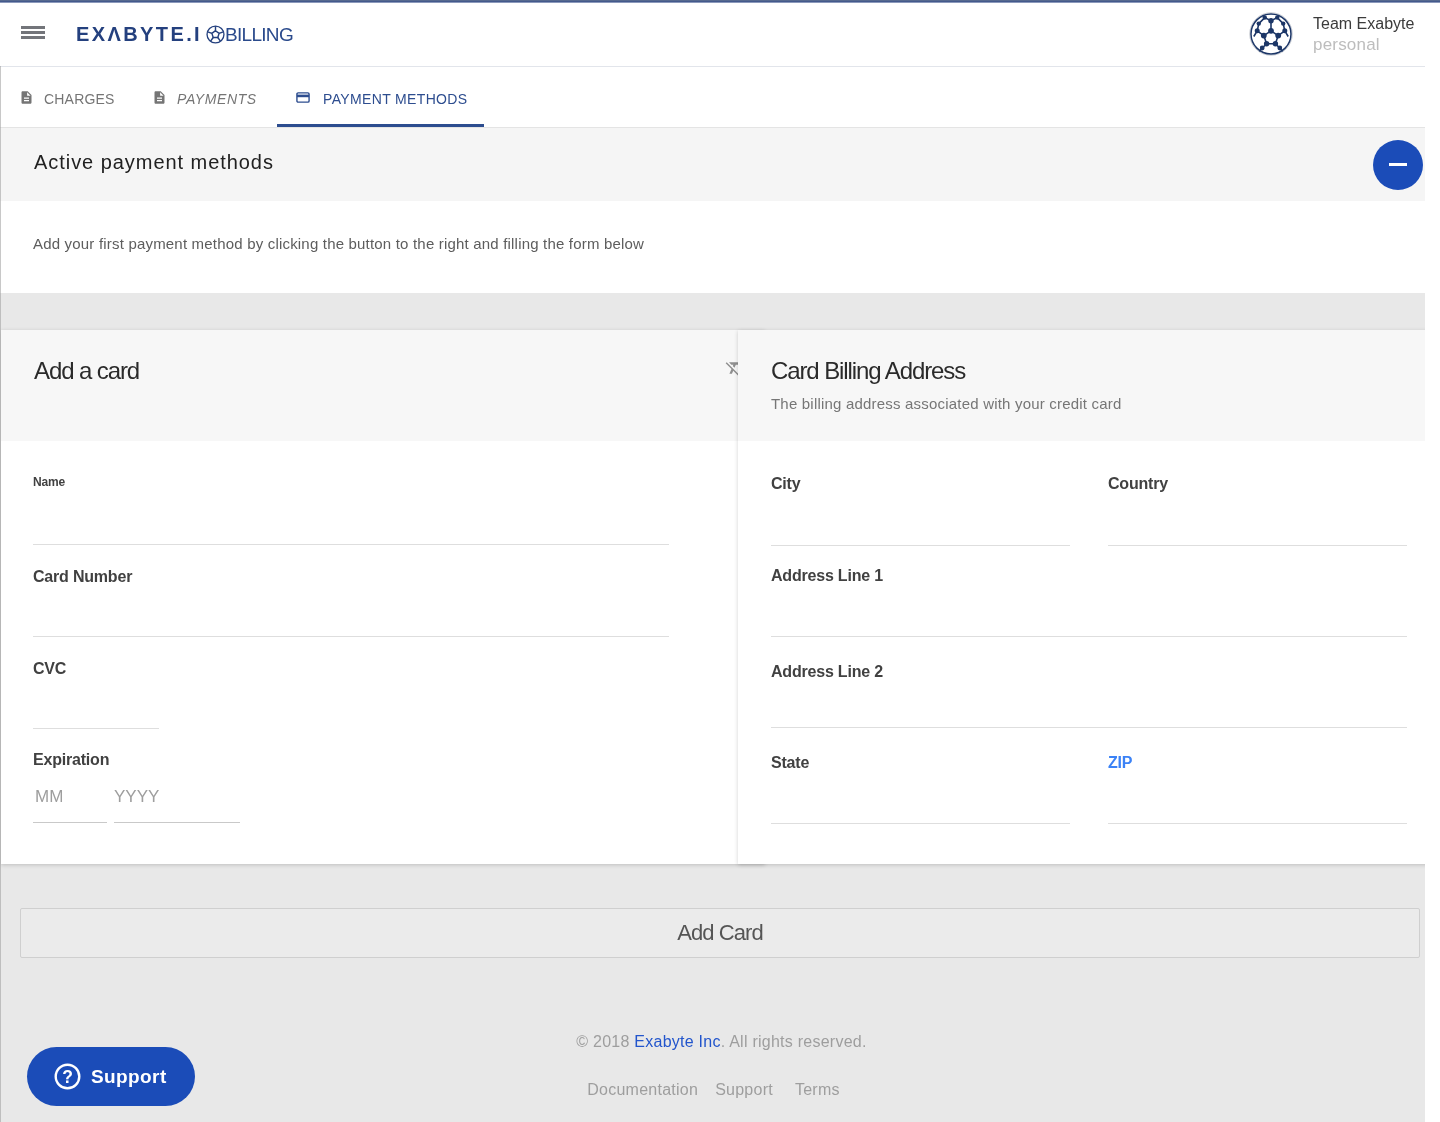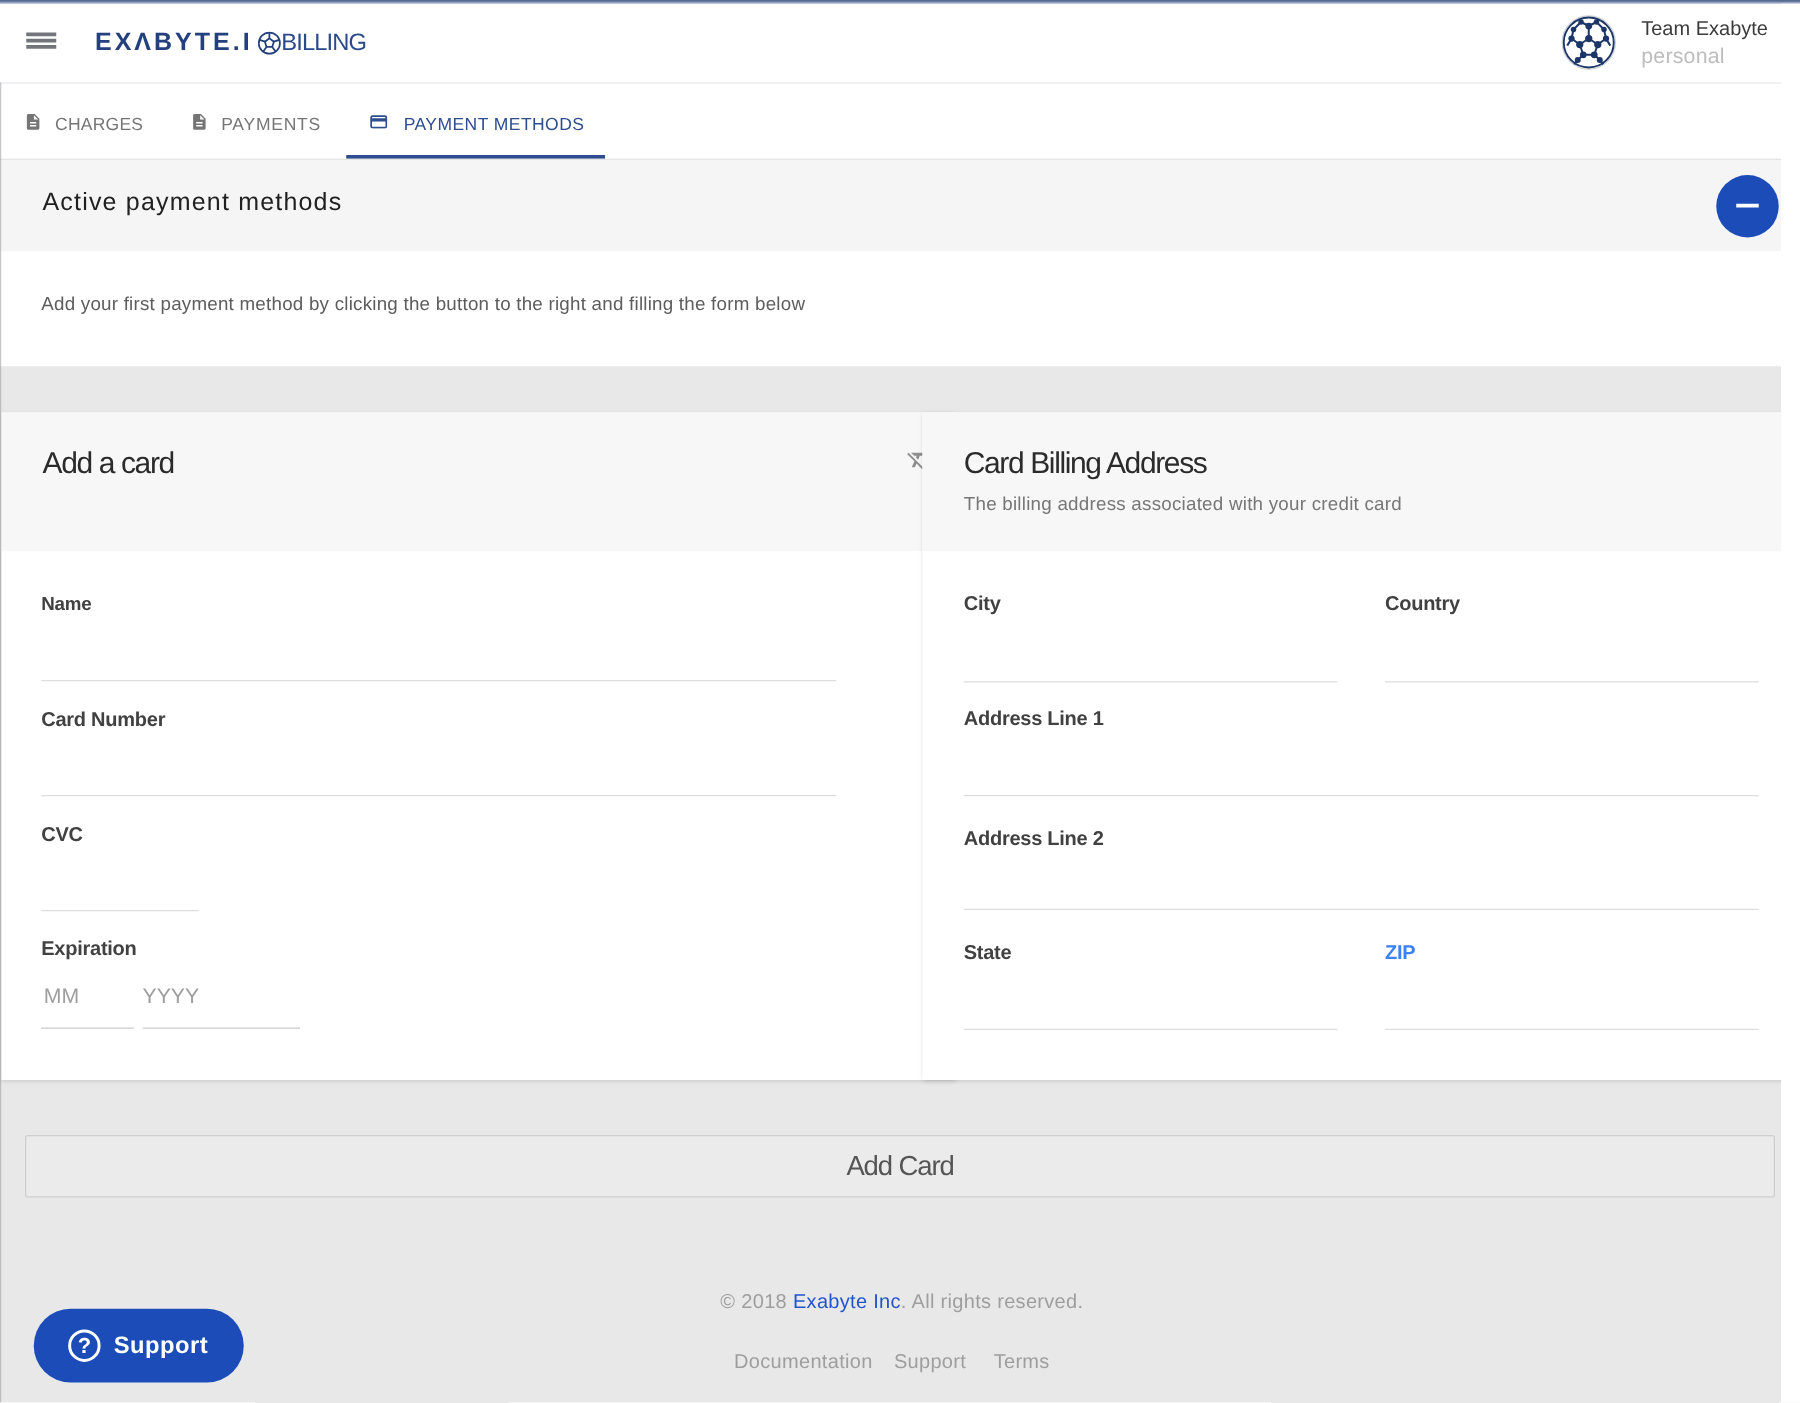--- a/index.html
+++ b/index.html
@@ -64,21 +64,21 @@
   <div class="abs" style="left:0;top:67px;width:1425px;height:60px;background:#fff;"></div>
 
   <svg class="abs" style="left:19px;top:90px;" width="15" height="15" viewBox="0 0 24 24" fill="#757575">
     <path d="M14 2H6c-1.1 0-1.99.9-1.99 2L4 20c0 1.1.89 2 1.99 2H18c1.1 0 2-.9 2-2V8l-6-6zm2 16H8v-2h8v2zm0-4H8v-2h8v2zm-3-5V3.5L18.5 9H13z"></path>
   </svg>
   <div class="abs" style="left:44px;top:91px;font-size:14px;font-weight:500;letter-spacing:0.2px;color:#757575;">CHARGES</div>
 
   <svg class="abs" style="left:152px;top:90px;" width="15" height="15" viewBox="0 0 24 24" fill="#757575">
     <path d="M14 2H6c-1.1 0-1.99.9-1.99 2L4 20c0 1.1.89 2 1.99 2H18c1.1 0 2-.9 2-2V8l-6-6zm2 16H8v-2h8v2zm0-4H8v-2h8v2zm-3-5V3.5L18.5 9H13z"></path>
   </svg>
-  <div class="abs" style="left:177px;top:91px;font-size:14px;font-weight:500;letter-spacing:0.6px;color:#757575;">PAYMENTS</div>
+  <div class="abs" style="left:177px;top:91px;font-size:14px;font-weight:500;letter-spacing:0.6px;color:#757575;font-style:italic;">PAYMENTS</div>
 
   <svg class="abs" style="left:296px;top:92px;" width="14" height="11" viewBox="0 0 24 19">
     <rect x="1.5" y="1.5" width="21" height="16" rx="2" fill="none" stroke="#2d4d8f" stroke-width="2.4"></rect>
     <rect x="1.5" y="4.5" width="21" height="4.5" fill="#2d4d8f"></rect>
   </svg>
   <div class="abs" style="left:323px;top:91px;font-size:14px;font-weight:500;letter-spacing:0.35px;color:#2d4d8f;">PAYMENT METHODS</div>
   <div class="abs" style="left:277px;top:124px;width:207px;height:3px;background:#2d4d8f;"></div>
 
   <div class="abs" style="left:0;top:127px;width:1425px;height:1px;background:#e4e4e4;"></div>
   <div class="abs" style="left:0;top:128px;width:1425px;height:73px;background:#f5f5f5;"></div>
@@ -91,21 +91,21 @@
 
   <div class="abs" style="left:0;top:293px;width:1425px;height:829px;background:#e8e8e8;"></div>
 
   <div class="abs" style="left:1px;top:330px;width:764px;height:534px;background:#fff;box-shadow:0 1px 4px rgba(0,0,0,0.18);">
     <div style="position:absolute;left:0;top:0;width:100%;height:111px;background:#f7f7f7;"></div>
     <div style="position:absolute;left:33px;top:27px;font-size:24px;letter-spacing:-1.1px;color:#2b2b2b;">Add a card</div>
     <svg style="position:absolute;right:21px;top:28px;" width="20" height="20" viewBox="0 0 24 24" fill="#8f8f8f">
       <path d="M3.27 5L2 6.27l6.97 6.97L6.5 19h3l1.57-3.66L16.73 21 18 19.73 3.55 5.27 3.27 5zM6 5v.18L8.82 8h2.4l-.72 1.68 2.1 2.1L14.21 8H20V5H6z"></path>
     </svg>
 
-    <div style="position:absolute;left:32px;top:145px;font-size:15px;font-weight:700;letter-spacing:-0.2px;color:#414141;">Name</div>
+    <div style="position:absolute;left:32px;top:145px;font-size:12px;font-weight:700;letter-spacing:-0.2px;color:#414141;">Name</div>
     <div style="position:absolute;left:32px;top:214px;width:636px;height:1px;background:#dedede;"></div>
 
     <div style="position:absolute;left:32px;top:238px;font-size:16px;font-weight:700;letter-spacing:-0.2px;color:#414141;">Card Number</div>
     <div style="position:absolute;left:32px;top:306px;width:636px;height:1px;background:#dedede;"></div>
 
     <div style="position:absolute;left:32px;top:330px;font-size:16px;font-weight:700;letter-spacing:-0.2px;color:#414141;">CVC</div>
     <div style="position:absolute;left:32px;top:398px;width:126px;height:1px;background:#dedede;"></div>
 
     <div style="position:absolute;left:32px;top:421px;font-size:16px;font-weight:700;letter-spacing:-0.2px;color:#414141;">Expiration</div>
     <div style="position:absolute;left:34px;top:457px;font-size:17px;color:#9e9e9e;">MM</div>

